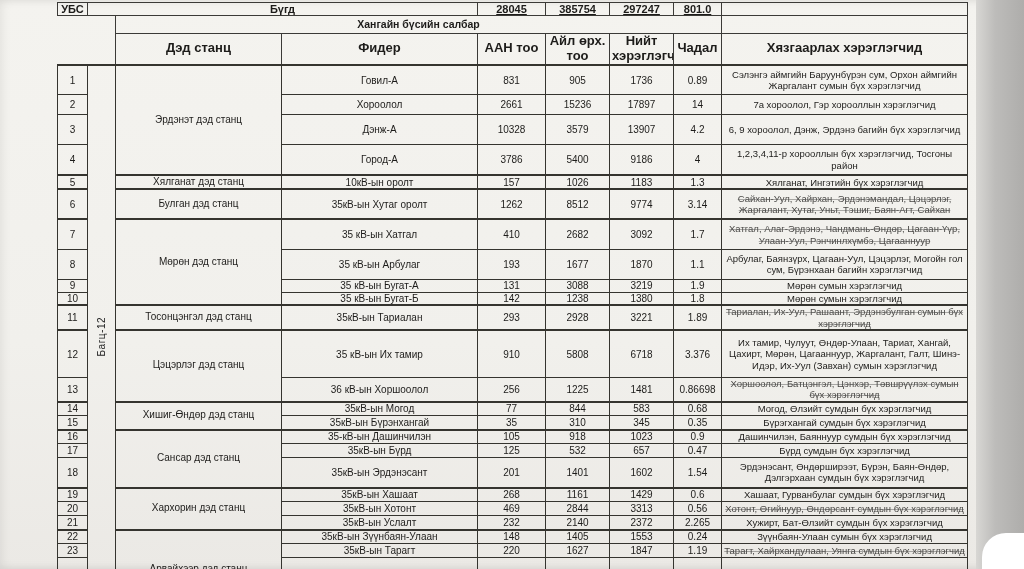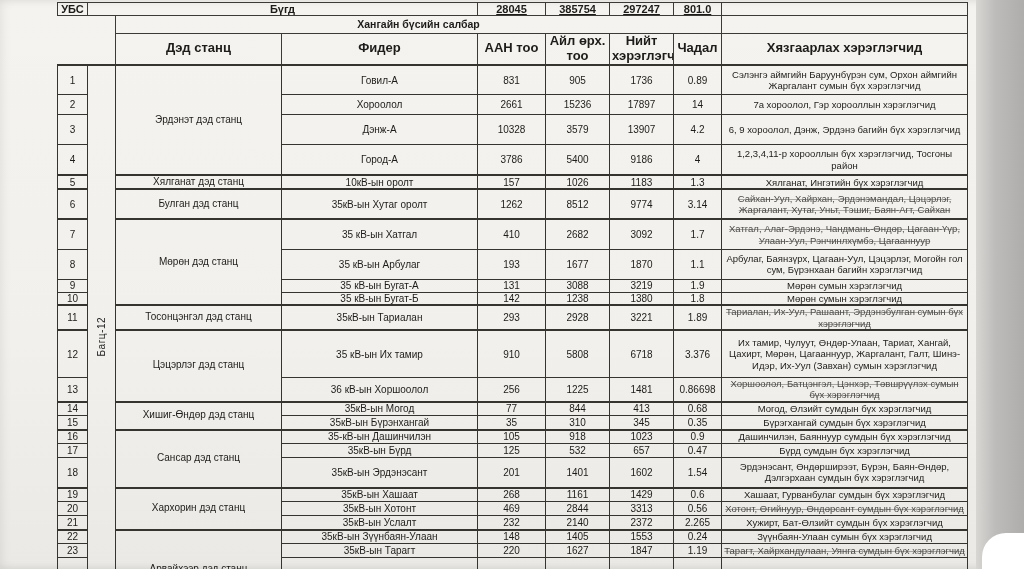--- a/index.html
+++ b/index.html
@@ -243,21 +243,21 @@
           <td class="limit">
             <div class="limtext ghost">Хоршоолол, Батцэнгэл, Цэнхэр, Төвшрүүлэх сумын бүх хэрэглэгчид</div>
           </td>
         </tr>
         <tr class="gtop" style="height: 14px;">
           <td class="num">14</td>
           <td class="station" rowspan="2">Хишиг-Өндөр дэд станц</td>
           <td class="feeder">35кВ-ын Могод</td>
           <td class="val">77</td>
           <td class="val">844</td>
-          <td class="val">413</td>
+          <td class="val">583</td>
           <td class="val">0.68</td>
           <td class="limit">
             <div class="limtext">Могод, Өлзийт сумдын бүх хэрэглэгчид</div>
           </td>
         </tr>
         <tr style="height: 14px;">
           <td class="num">15</td>
           <td class="feeder">35кВ-ын Бүрэнхангай</td>
           <td class="val">35</td>
           <td class="val">310</td>

